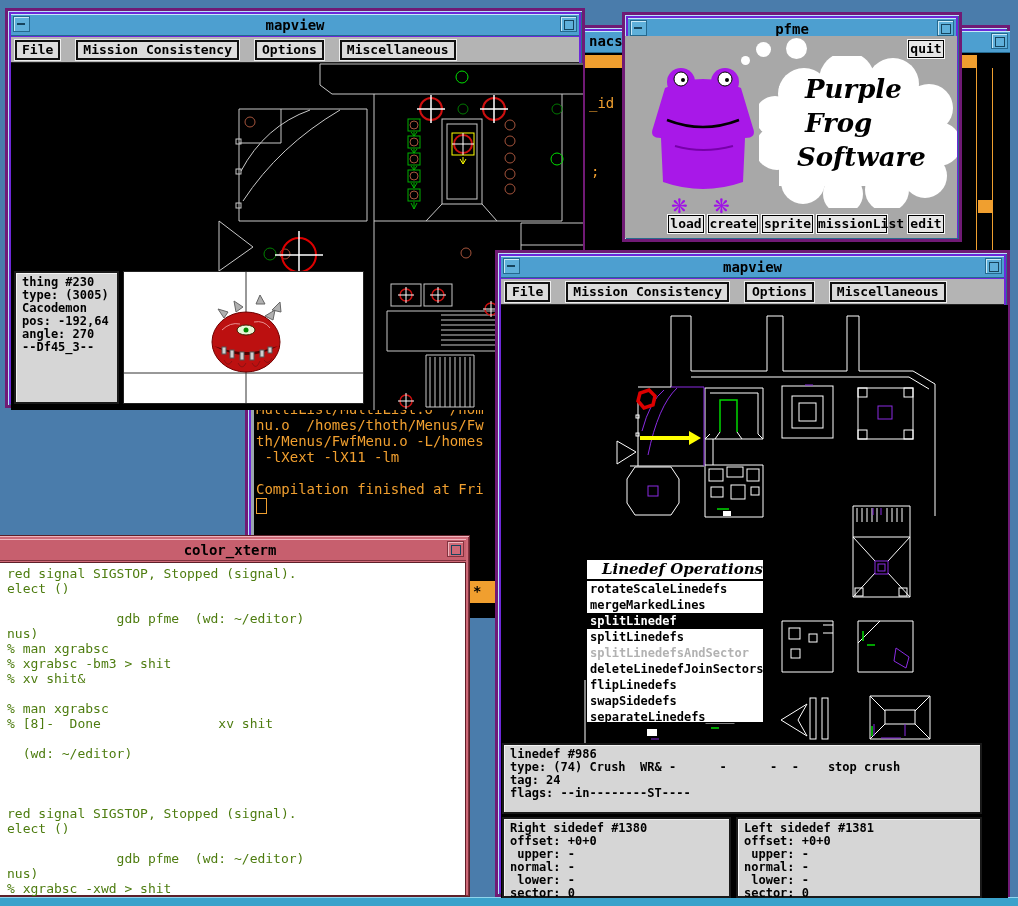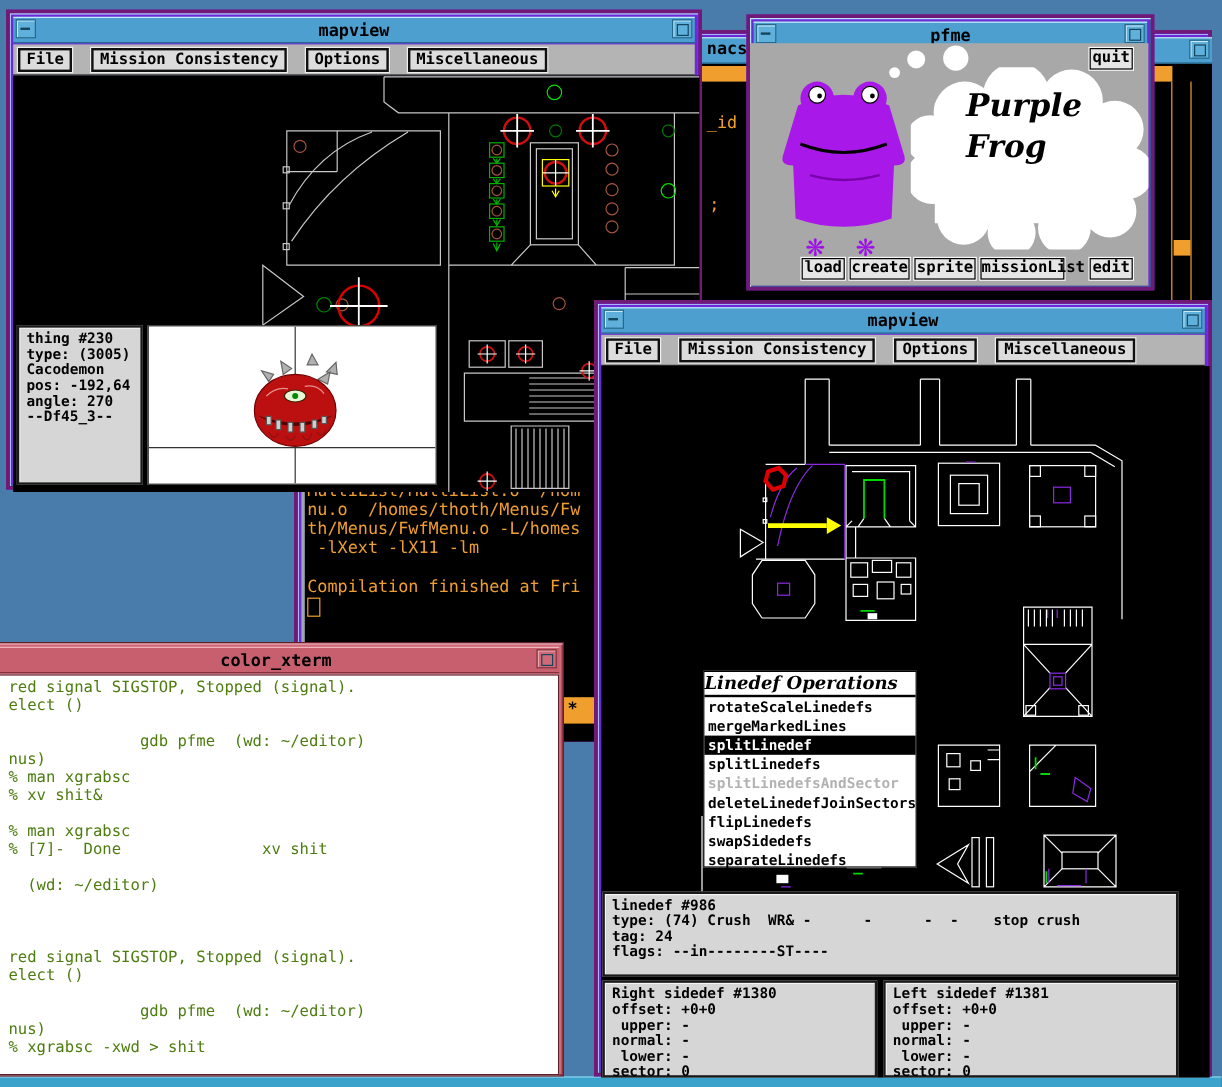--- a/index.html
+++ b/index.html
@@ -23,21 +23,21 @@
   .mbtn{font:bold 13px "DejaVu Sans Mono",monospace;color:#000;background:#dcdcdc;
         border:2px solid #111;box-shadow:0 0 0 1px #eee;padding:0 5px;line-height:16px;white-space:nowrap}
   .content{position:relative;background:#000;overflow:hidden}
   
   .panel{position:absolute;background:#d6d6d6;border:2px solid #1a1a1a;
          box-shadow:inset 1px 1px 0 #f4f4f4;box-sizing:border-box;
          font:bold 12px "DejaVu Sans Mono",monospace;color:#000;padding:3px 6px}
   .panel div{white-space:pre;line-height:13px}
   
   .popup{position:absolute;background:#fff;border:1px solid #000;box-sizing:border-box;z-index:5}
-  .popup .ptitle{font:bold italic 15px "DejaVu Serif",serif;color:#000;text-align:left;
+  .popup .ptitle{font:bold italic 15px "DejaVu Serif",serif;color:#000;text-align:right;
                  border-bottom:2px solid #000;height:19px;line-height:18px}
   .popup .item{font:bold 12px "DejaVu Sans Mono",monospace;color:#000;height:16px;
                line-height:16px;padding:0 3px;white-space:pre}
   .popup .item.hl{background:#000;color:#fff}
   .popup .item.dis{color:#b2b2b2}
   
   .frame-pink{background:#cf6a78;border:1px solid #5e2029;padding:3px;
               box-shadow:inset 1px 1px 0 #f0b4bd, inset -1px -1px 0 #81323e}
   .tb-pink{height:20px;position:relative;background:#c75f6e;border-top:1px solid #f0b4bd;
            border-bottom:1px solid #81323e;margin-bottom:1px;text-align:center}
@@ -264,20 +264,21 @@
           <circle cx="128" cy="134" r="22"></circle>
             <circle cx="84" cy="138" r="20"></circle>
             <circle cx="44" cy="126" r="22"></circle>
           <circle cx="18" cy="92" r="22"></circle>
             <circle cx="16" cy="60" r="20"></circle>
           <rect x="20" y="30" width="158" height="100"></rect>
         </g>
       </svg>
       <span class="cloudtxt" style="left:46px;top:18px">Purple</span>
       <span class="cloudtxt" style="left:46px;top:52px">Frog</span>
+      <span class="cloudtxt" style="left:38px;top:86px">Software</span>
     </div>
 
     <div style="position:absolute;left:24px;top:30px;width:110px;height:136px">
       <svg width="110" height="136" viewBox="0 0 110 136">
         <g fill="#a818e8">
           <circle cx="32" cy="16" r="14"></circle>
             <circle cx="76" cy="16" r="14"></circle>
           <path d="M16,22 Q54,4 92,22 L104,62 Q108,72 96,72 L94,116 Q54,130 14,116 L12,72 Q0,72 4,62 Z"></path>
         </g>
         <circle cx="32" cy="13" r="7" fill="#fff" stroke="#000"></circle>
@@ -450,24 +451,25 @@
       </span>
   </div>
   <div style="position:relative;width:472px;height:334px;background:#fff;border:1px solid #5e2029;box-sizing:border-box">
     <div class="termtext" style="left:12px">
         <div>red signal SIGSTOP, Stopped (signal).</div>
         <div>elect ()</div>
         <div>&nbsp;</div>
         <div>              gdb pfme  (wd: ~/editor)</div>
         <div>nus)</div>
         <div>% man xgrabsc</div>
+        <div>% xgrabsc -bm3 &gt; shit</div>
         <div>% xv shit&amp;</div>
         <div>&nbsp;</div>
         <div>% man xgrabsc</div>
-        <div>% [7]-  Done               xv shit</div>
+        <div>% [8]-  Done               xv shit</div>
         <div>&nbsp;</div>
         <div>  (wd: ~/editor)</div>
         <div>&nbsp;</div>
         <div>&nbsp;</div>
         <div>&nbsp;</div>
         <div>red signal SIGSTOP, Stopped (signal).</div>
         <div>elect ()</div>
         <div>&nbsp;</div>
         <div>              gdb pfme  (wd: ~/editor)</div>
         <div>nus)</div>

